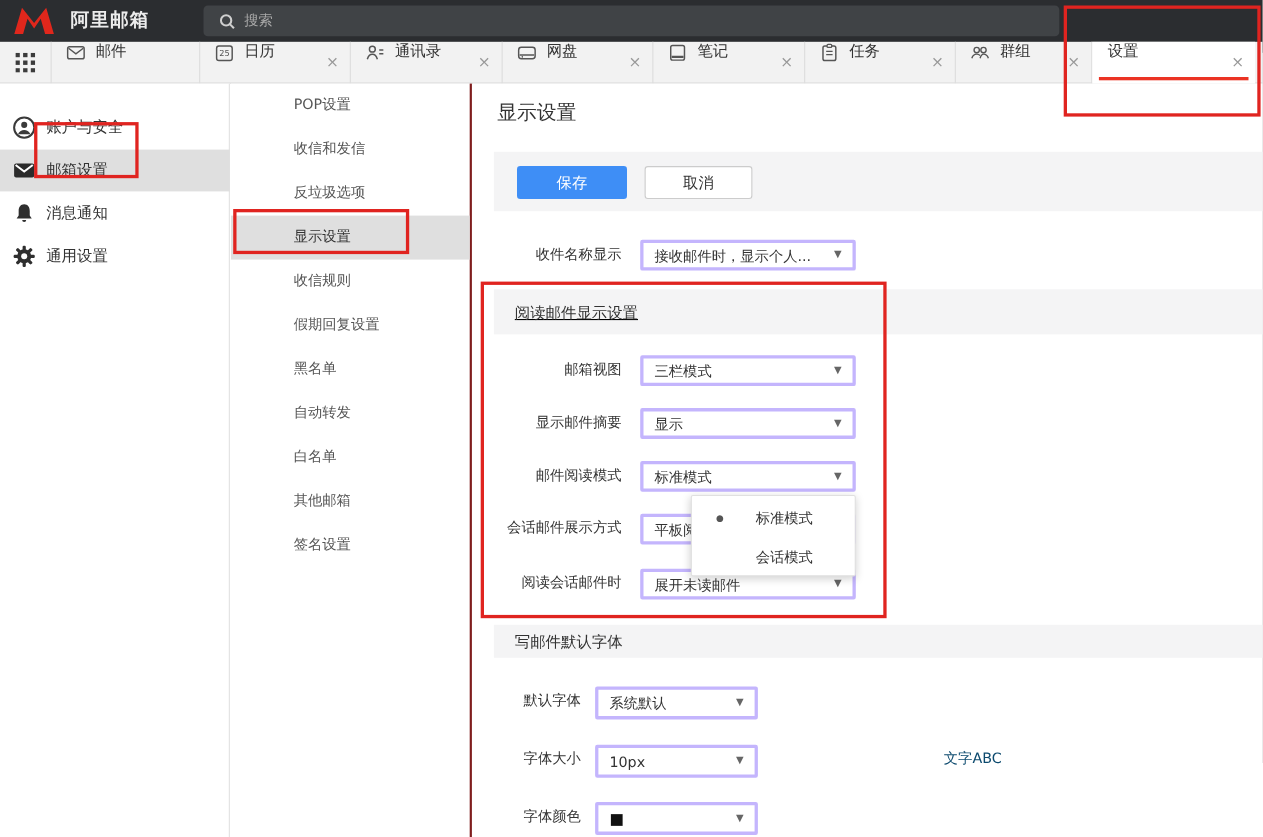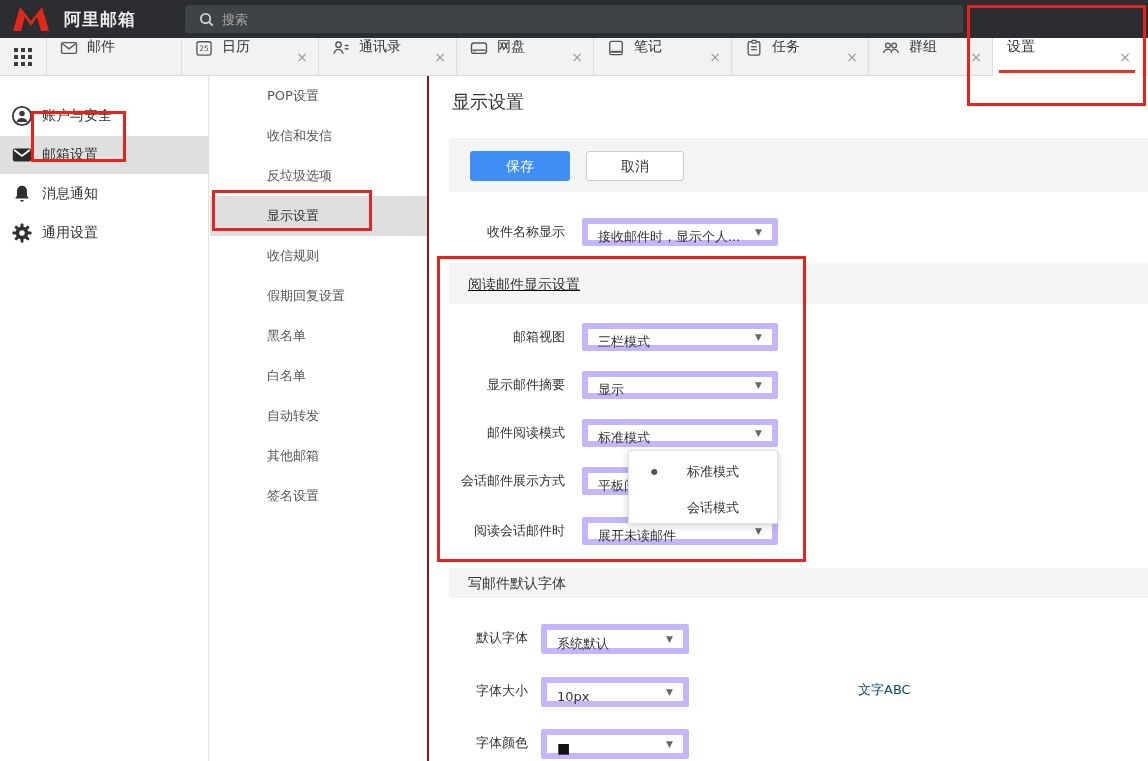--- a/index.html
+++ b/index.html
@@ -44,21 +44,21 @@
   .band.buttons { top:62px; height:54px; }
   .band.sec1 { top:187px; height:41px; line-height:41px;text-decoration:underline; }
   .band.sec2 { top:492px; height:30px; line-height:30px; }
   .band .sec-title { margin-left:19px; font-size:14px; color:#333; }
   .btn { position:absolute; top:13px; height:30px; border-radius:3px; font-size:14px; text-align:center; line-height:30px; cursor:default; }
   .btn.save { left:21px; width:100px; background:#3e8ef6; color:#fff; border:none; }
   .btn.cancel { left:137px; width:98px; background:#fff; color:#333; border:1px solid #ccc; line-height:28px; }
 
   .frow { position:absolute; left:0; height:28px; }
   .frow .flabel { position:absolute; left:0; top:0; width:135px; height:28px; line-height:28px; text-align:right; font-size:13px; color:#333; }
-  .frow .fselect { position:absolute; left:152px; top:0; width:196px; height:28px; border:6px solid #c4b5fd; border-radius:2px; background:#fff; line-height:26px; font-size:13px; color:#333; padding-left:10px; }
+  .frow .fselect { position:absolute; left:152px; top:0; width:196px; height:28px; border:3px solid #c4b5fd; border-radius:2px; background:#fff; line-height:26px; font-size:13px; color:#333; padding-left:10px; }
   .frow.narrow .flabel { width:98px; }
   .frow.narrow .fselect { left:111px; width:148px; height:30px; line-height:28px; }
   .caret { position:absolute; right:10px; top:0; height:100%; display:flex; align-items:center; font-size:9px; color:#666; }
   .swatch-text { font-size:14px; color:#111; line-height:26px; }
 
   .r-recip { top:142px; } .r1 { top:247px; } .r2 { top:295px; } .r3 { top:343px; }
   .r4 { top:391px; } .r5 { top:441px; }
   .f1 { top:548px; } .f2 { top:601px; } .f3 { top:653px; }
 
   .popup { position:absolute; left:198px; top:374px; width:150px; height:74px; background:#fff; border:1px solid #e0e0e0; border-radius:2px; box-shadow:0 2px 8px rgba(0,0,0,.18); z-index:20; }
@@ -247,22 +247,22 @@
   </div>
 
   <div class="sidebar2">
     <div class="s2-item">POP设置</div>
     <div class="s2-item">收信和发信</div>
     <div class="s2-item">反垃圾选项</div>
     <div class="s2-item active">显示设置</div>
     <div class="s2-item">收信规则</div>
     <div class="s2-item">假期回复设置</div>
     <div class="s2-item">黑名单</div>
+    <div class="s2-item">自动转发</div>
     <div class="s2-item">白名单</div>
-    <div class="s2-item">自动转发</div>
     <div class="s2-item">其他邮箱</div>
     <div class="s2-item">签名设置</div>
   </div>
 
   <div class="main">
     <div class="page-title">显示设置</div>
 
     <div class="band buttons">
       <button class="btn save">保存</button>
       <button class="btn cancel">取消</button>

